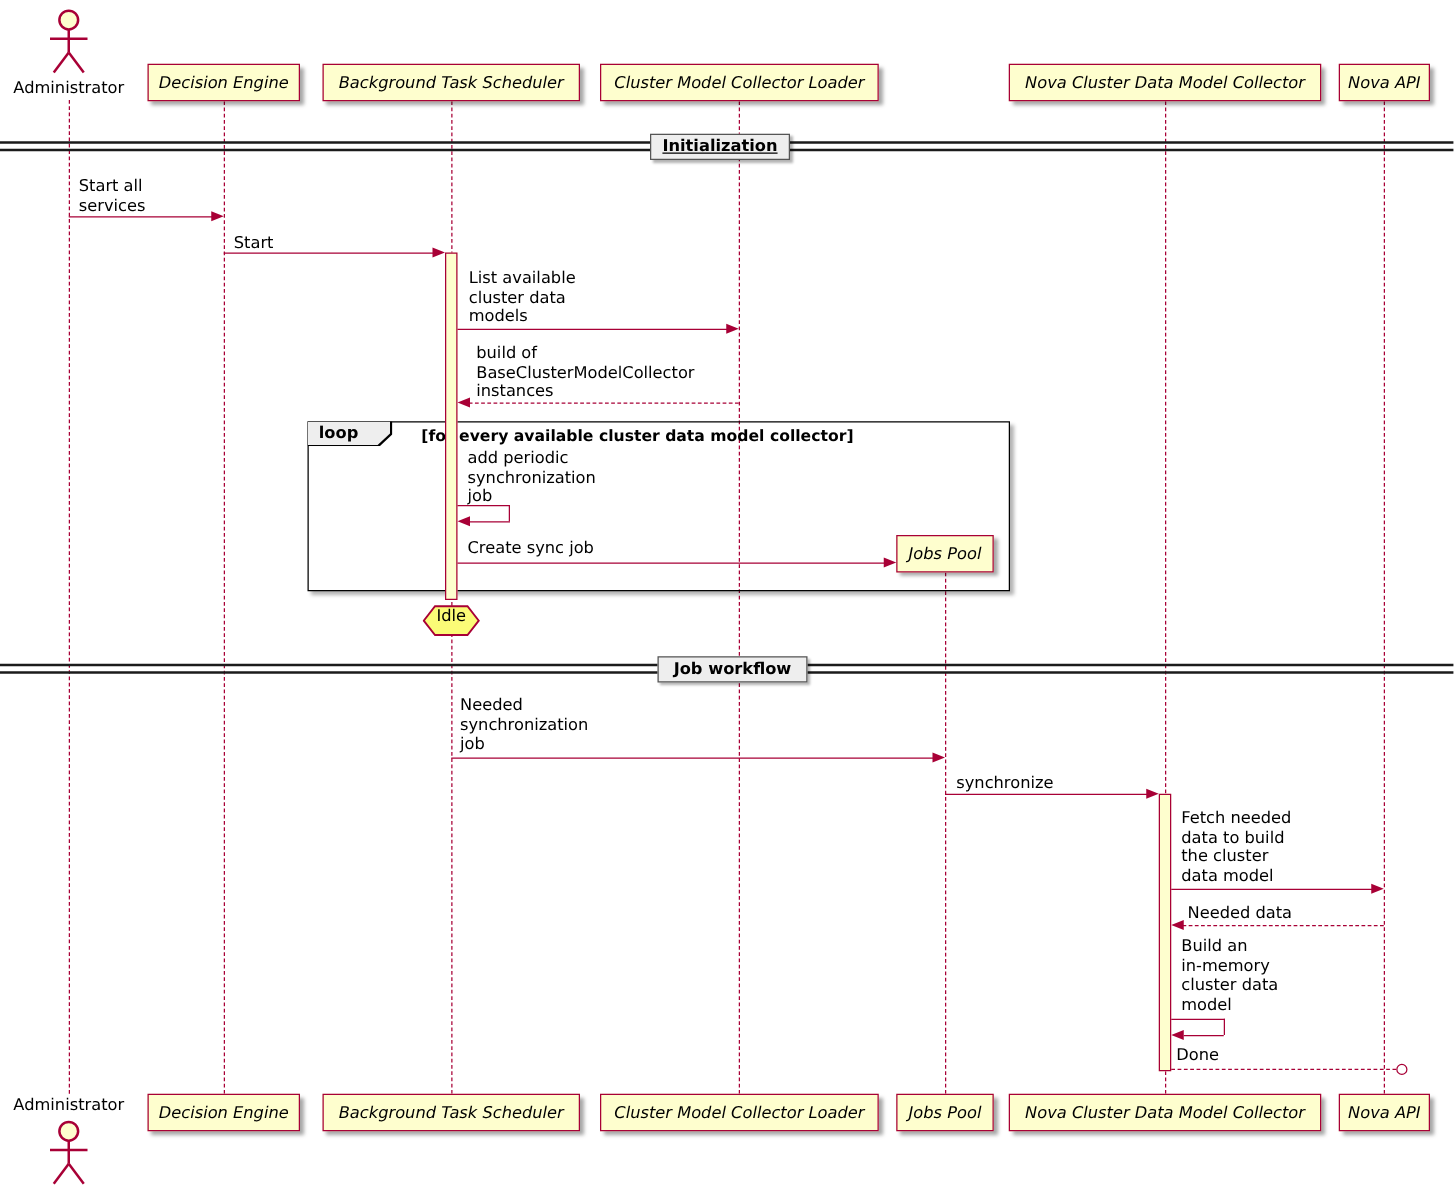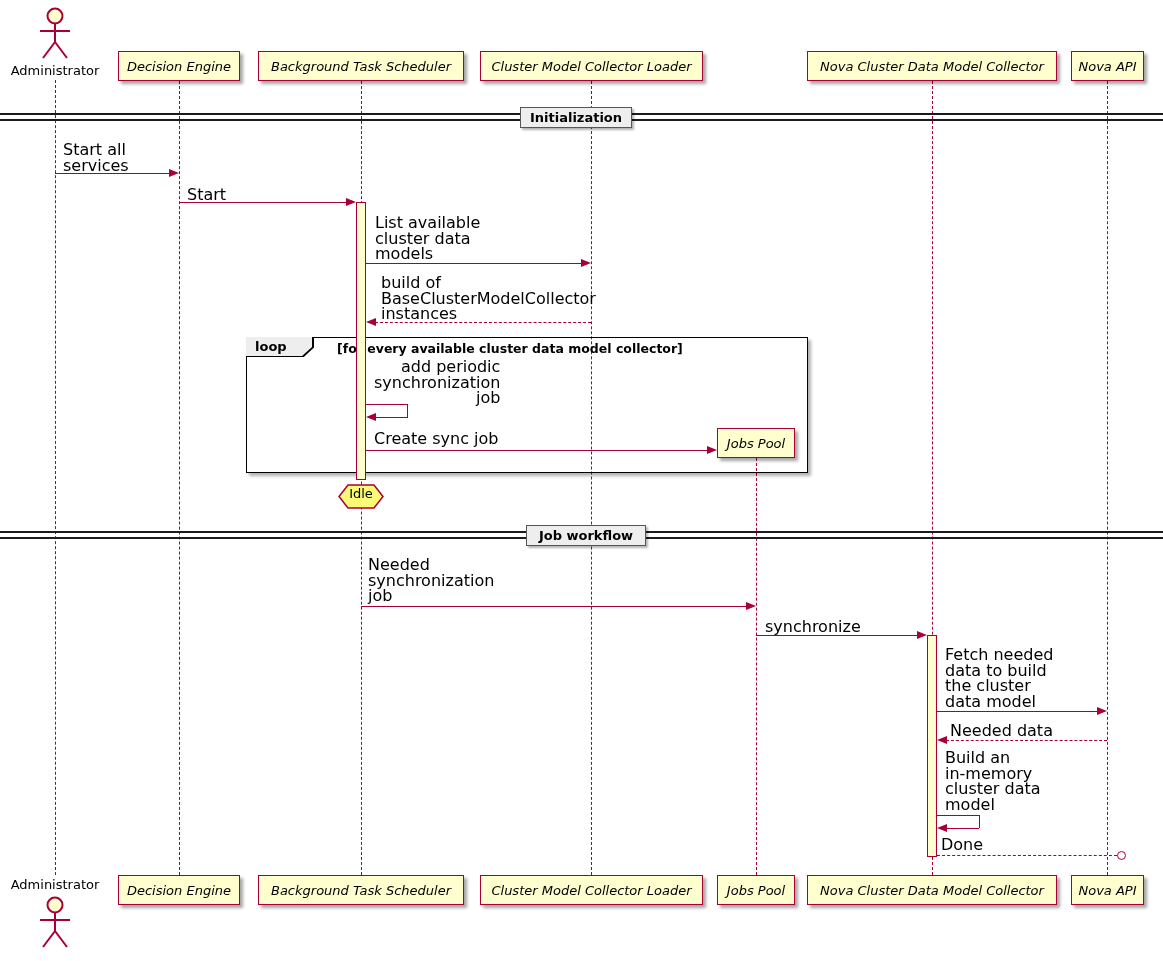--- a/index.html
+++ b/index.html
@@ -30,21 +30,21 @@
     display:flex;align-items:center;padding-left:9px;box-sizing:border-box;font-weight:bold;}
   .loop-cond{position:absolute;font-weight:bold;font-size:12.5px;white-space:nowrap;z-index:3;}
   .activation{position:absolute;width:10px;box-sizing:border-box;background:#FEFECE;border:1px solid #A80036;z-index:5;}
   .h-line{position:absolute;height:0;border-top:1.4px solid #A80036;z-index:7;}
   .h-line.dashed{border-top-style:dashed;}
   .v-line{position:absolute;width:0;border-left:1.4px solid #A80036;z-index:7;}
   .head-r{position:absolute;width:0;height:0;border-style:solid;border-width:4.5px 0 4.5px 10px;
     border-color:transparent transparent transparent #A80036;z-index:8;}
   .head-l{position:absolute;width:0;height:0;border-style:solid;border-width:4.5px 10px 4.5px 0;
     border-color:transparent #A80036 transparent transparent;z-index:8;}
-  .msg{position:absolute;font-size:16px;line-height:15.5px;white-space:pre-line;z-index:7;}
+  .msg{position:absolute;font-size:13px;line-height:15.5px;white-space:pre-line;z-index:7;}
   .actor-label{position:absolute;width:110px;text-align:center;z-index:6;}
   .hexnote{position:absolute;z-index:9;}
   .hexnote .hex-text{position:absolute;left:0;top:2px;width:100%;text-align:center;font-size:13px;}
   .lost-circle{position:absolute;width:7px;height:7px;border:1.6px solid #A80036;border-radius:50%;background:#fff;z-index:8;}
   .actor-fig{position:absolute;z-index:6;}
 </style>
 </head>
 <body>
 
 <div id="canvas">
@@ -66,21 +66,21 @@
   </svg>
   <div class="actor-label" style="left:0;top:63px;">Administrator</div>
 
   <div class="p-box" style="left:118px;top:51px;width:122px;">Decision Engine</div>
   <div class="p-box" style="left:258px;top:51px;width:206px;">Background Task Scheduler</div>
   <div class="p-box" style="left:480px;top:51px;width:223px;">Cluster Model Collector Loader</div>
   <div class="p-box" style="left:807px;top:51px;width:250px;">Nova Cluster Data Model Collector</div>
   <div class="p-box" style="left:1071px;top:51px;width:73px;">Nova API</div>
 
   <div class="divider" style="top:113px;"></div>
-  <div class="divider-label" style="left:520px;top:107px;width:112px;">Initialization</div>
+  <div class="divider-label" style="left:520px;top:107px;width:112px;text-decoration:underline;">Initialization</div>
 
   <div class="msg" style="left:63px;top:142px;">Start all
 services</div>
   <div class="h-line" style="left:55px;top:173px;width:116px;"></div>
   <div class="head-r" style="left:169px;top:169px;"></div>
 
   <div class="msg" style="left:187px;top:187px;">Start</div>
   <div class="h-line" style="left:179px;top:202px;width:168px;"></div>
   <div class="head-r" style="left:346px;top:198px;"></div>
 
@@ -98,21 +98,21 @@
   <div class="h-line dashed" style="left:375px;top:322px;width:216px;"></div>
   <div class="head-l" style="left:366px;top:318px;"></div>
 
   <div class="loop-frame" style="left:246px;top:337px;width:562px;height:136px;">
     <div class="loop-tab">
       <div class="loop-tab-inner">loop</div>
     </div>
     <div class="loop-cond" style="left:90px;top:3px;">[for every available cluster data model collector]</div>
   </div>
 
-  <div class="msg" style="left:374px;top:359px;text-align:right;">add periodic
+  <div class="msg" style="left:374px;top:359px;">add periodic
 synchronization
 job</div>
   <div class="h-line" style="left:366px;top:404px;width:42px;"></div>
   <div class="v-line" style="left:407px;top:404px;height:13px;"></div>
   <div class="h-line" style="left:376px;top:417px;width:32px;"></div>
   <div class="head-l" style="left:366px;top:413px;"></div>
 
   <div class="msg" style="left:374px;top:431px;">Create sync job</div>
   <div class="h-line" style="left:366px;top:450px;width:342px;"></div>
   <div class="head-r" style="left:707px;top:446px;"></div>

